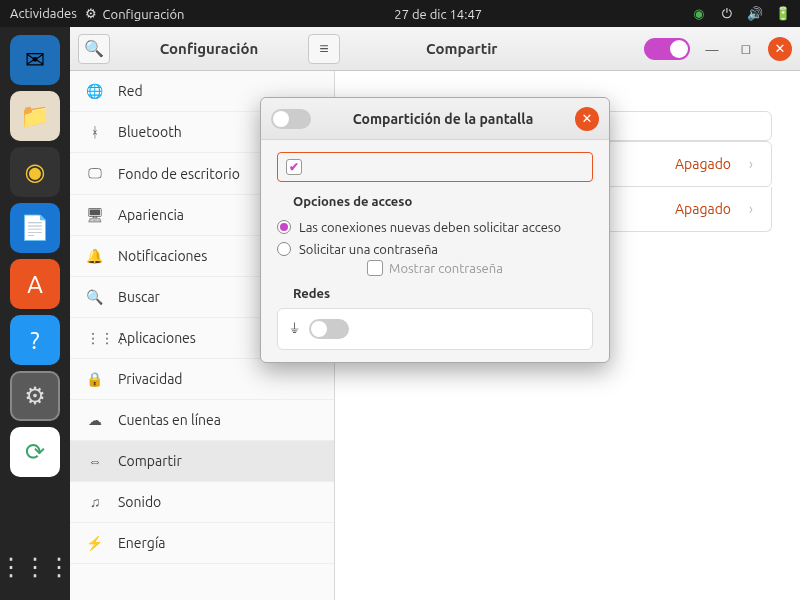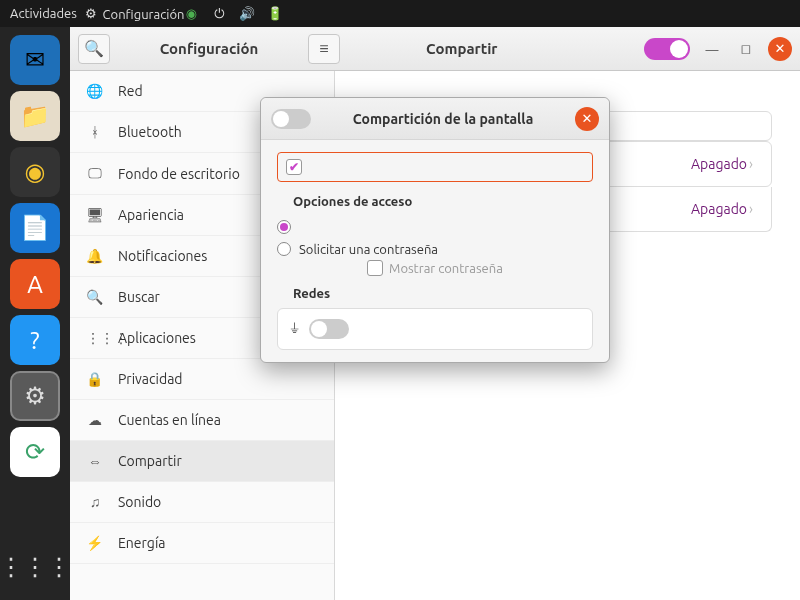--- a/index.html
+++ b/index.html
@@ -34,21 +34,21 @@
 
 .settings-body { flex: 1; display: flex; overflow: hidden; }
 .sidebar { width: 265px; background: #fafafa; border-right: 1px solid #d8d8d8; overflow-y: auto; }
 .sb-item { display: flex; align-items: center; gap: 14px; padding: 12px 16px; font-size: 14px; color: #333; border-bottom: 1px solid #eee; }
 .sb-item.active { background: #e8e8e8; }
 .sb-icon { width: 18px; text-align: center; color: #555; }
 .content { flex: 1; background: #fff; padding: 40px 28px; }
 .content-row { border: 1px solid #ddd; border-radius: 6px; margin-bottom: 0; padding: 14px 18px; display: flex; align-items: center; justify-content: space-between; font-size: 14px; color: #333; background: #fff; }
 .content-row + .content-row { border-top: none; border-top-left-radius: 0; border-top-right-radius: 0; }
 .content-row:first-of-type { margin-top: 40px; border-bottom-left-radius: 0; border-bottom-right-radius: 0; }
-.content-row .status { color: #701a75; margin-right: 2px; }
+.content-row .status { color: #c2410c; margin-right: 18px; }
 .chev { color: #bbb; }
 .hostname-box { border: 1px solid #ddd; border-radius: 6px; padding: 14px 18px; font-size: 14px; color: #333; background: #fff; }
 
 
 .overlay { position: absolute; left: 70px; top: 22px; width: 730px; height: 578px; pointer-events: none; }
 .dialog { position: absolute; left: 190px; top: 75px; width: 350px; background: #f5f5f5; border: 1px solid #aaa; border-radius: 6px; box-shadow: 0 8px 24px rgba(0,0,0,0.35); pointer-events: auto; }
 .dialog-header { height: 42px; display: flex; align-items: center; padding: 0 10px; border-bottom: 1px solid #d6d6d6; background: linear-gradient(#f2f2f2,#e6e6e6); border-radius: 6px 6px 0 0; }
 .dialog-title { flex: 1; text-align: center; font-weight: bold; font-size: 14px; color: #333; }
 .dlg-close { width: 24px; height: 24px; border-radius: 12px; background: #e95420; color: #fff; display: flex; align-items: center; justify-content: center; font-size: 13px; }
 .dialog-body { padding: 12px 16px; font-size: 13px; color: #333; }
@@ -71,20 +71,21 @@
 <body>
 
 <div class="topbar">
   <div class="left">
     <span>Actividades</span>
     <span style="display:flex;align-items:center;gap:6px;">
       <span>⚙</span>
       <span>Configuración</span>
     </span>
   </div>
+  <div class="center">27 de dic  14:47</div>
   <div class="right">
     <span class="icon" style="color:#4caf50;">◉</span>
     <span class="icon">⏻</span>
     <span class="icon">🔊</span>
     <span class="icon">🔋</span>
   </div>
 </div>
 
 <div class="dock">
   <div class="dock-item" style="background:#1e6fb8;">✉</div>
@@ -195,20 +196,21 @@
           <span>✕</span>
         </div>
     </div>
     <div class="dialog-body">
       <div class="check-row">
         <div class="checkbox">✔</div>
       </div>
       <div class="section-title">Opciones de acceso</div>
       <div class="radio-row">
         <div class="radio sel"></div>
+        <span>Las conexiones nuevas deben solicitar acceso</span>
       </div>
       <div class="radio-row">
         <div class="radio"></div>
         <span>Solicitar una contraseña</span>
       </div>
       <div class="show-pw">
         <div class="checkbox" style="color:transparent;">✔</div>
         <span>Mostrar contraseña</span>
       </div>
       <div class="section-title">Redes</div>

